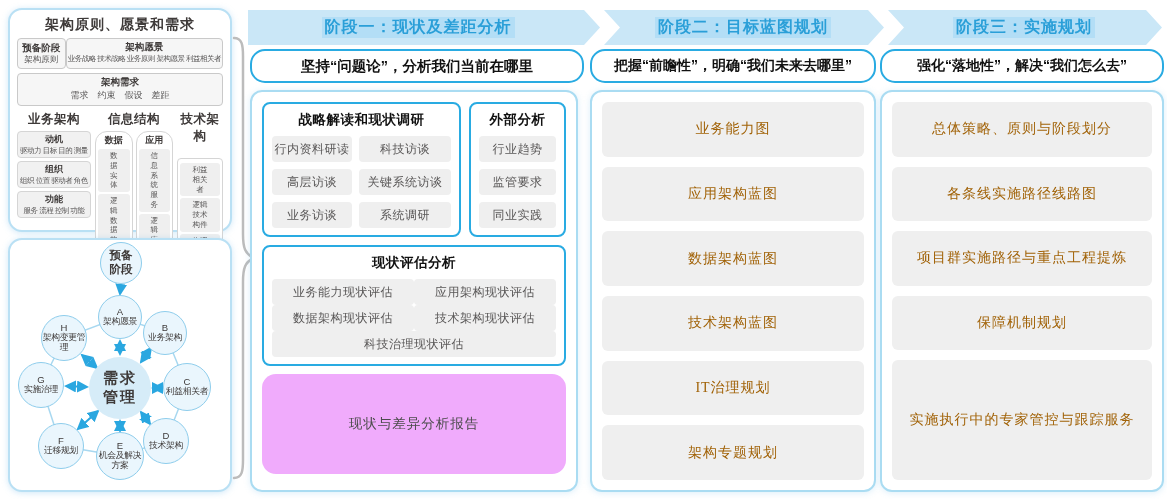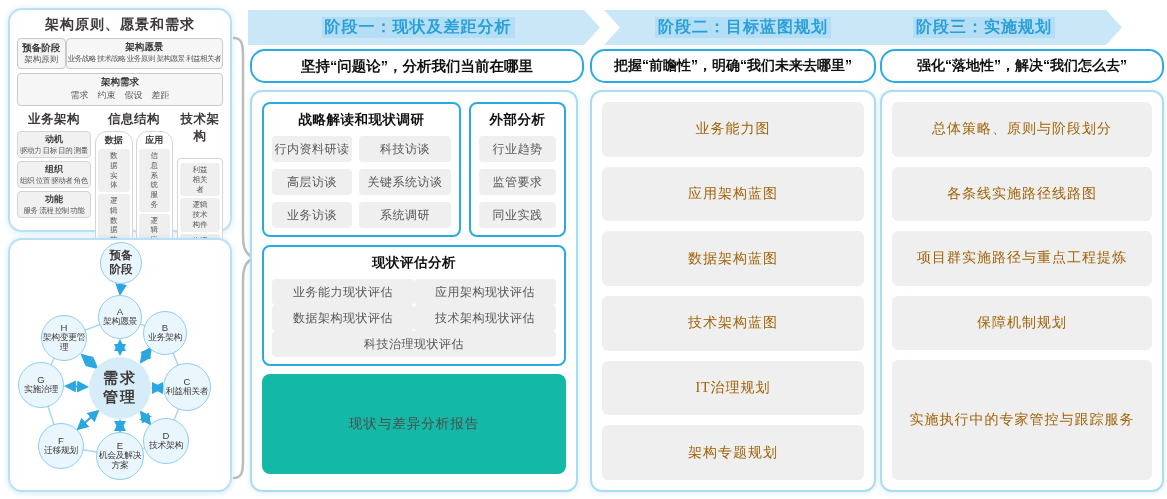--- a/index.html
+++ b/index.html
@@ -57,21 +57,21 @@
 
   
   .band { position:absolute; top:10px; height:35px; background:#cae7f7;
     display:flex; align-items:center; justify-content:center;
     font-weight:bold; font-size:16px; color:#2a9fd8; letter-spacing:1px; }
   .band span { background:rgba(150,210,243,.45); padding:0 3px; }
   .band1 { left:240px; width:352px; padding-right:12px;
     clip-path:polygon(0 0, calc(100% - 16px) 0, 100% 50%, calc(100% - 16px) 100%, 0 100%);margin-left:8px; }
   .band2 { left:604px; width:280px; padding-left:8px; padding-right:10px;
     clip-path:polygon(0 0, calc(100% - 16px) 0, 100% 50%, calc(100% - 16px) 100%, 0 100%, 16px 50%); }
-  .band3 { left:848px; width:274px; padding-left:8px; padding-right:10px;
+  .band3 { left:888px; width:274px; padding-left:8px; padding-right:10px;
     clip-path:polygon(0 0, calc(100% - 16px) 0, 100% 50%, calc(100% - 16px) 100%, 0 100%, 16px 50%); }
 
   
   .sub { position:absolute; top:49px; height:34px; background:#fff; border:2px solid #29abe2;
     border-radius:15px; display:flex; align-items:center; justify-content:center;
     font-weight:bold; font-size:14px; color:#111; }
   .sub1 { left:250px; width:334px; font-size:14.5px; }
   .sub2 { left:590px; width:286px; }
   .sub3 { left:880px; width:284px; }
 
@@ -88,21 +88,21 @@
   .survey { flex:1; }
   .ext { width:97px; }
   .box-title { font-weight:bold; font-size:13.5px; text-align:center; color:#111; margin-bottom:7px; letter-spacing:.5px; }
   .chip { background:#efefef; border-radius:4px; color:#595757; font-size:12px;
     display:flex; align-items:center; justify-content:center; height:26px; letter-spacing:.5px; }
   .survey-grid { display:grid; grid-template-columns:1fr 1.15fr; gap:7px; }
   .ext-col { display:flex; flex-direction:column; gap:7px; }
   .assess { margin-top:8px; }
   .assess-grid { display:grid; grid-template-columns:1fr 1fr; }
   .chip-wide { grid-column:1 / -1; }
-  .report { margin-top:8px; height:100px; background:#14b8a6; border-radius:8px;
+  .report { margin-top:8px; height:100px; background:#f0abfc; border-radius:14px;
     display:flex; align-items:center; justify-content:center; font-size:13.5px; color:#4c4c4c; letter-spacing:1px; }
 
   .stack { display:flex; flex-direction:column; gap:10px; height:100%; }
   .pbox { background:#efefef; border-radius:6px; flex:1;
     display:flex; align-items:center; justify-content:center;
     font-size:14px; color:#a16207; letter-spacing:1px; text-align:center;font-family:Liberation Serif, serif; }
   .pbox.tall { flex:2.2; }
 </style>
 </head>
 <body>

